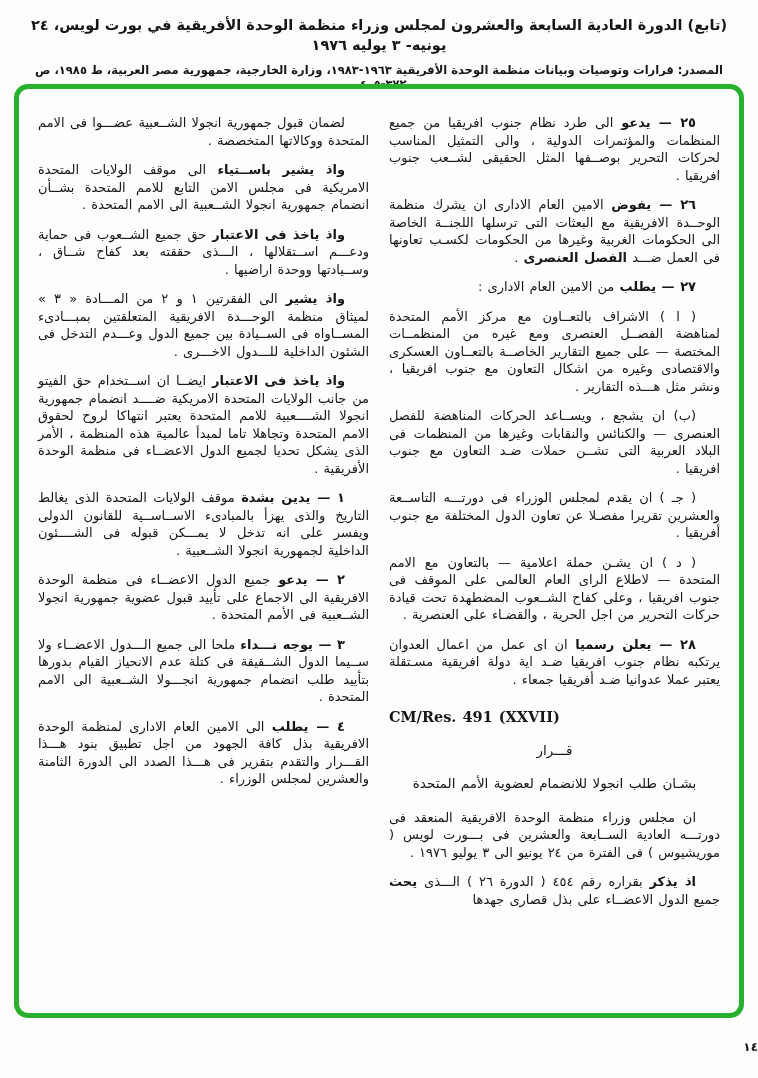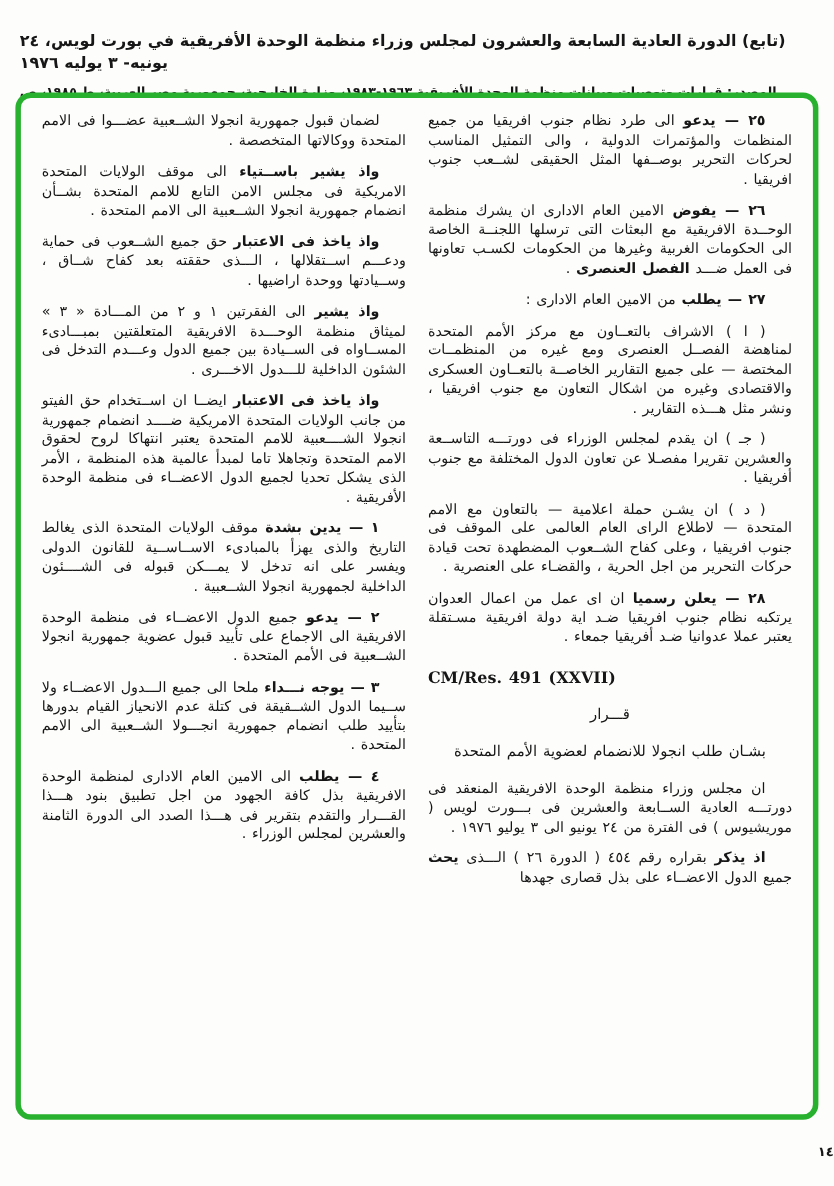--- a/index.html
+++ b/index.html
@@ -1,31 +1,31 @@
 <!DOCTYPE html>
 <html lang="ar"><head>
 <meta charset="utf-8">
 <style>
   html,body{margin:0;padding:0}
   body{
     width:758px;height:1078px;position:relative;overflow:hidden;
     background:#fdfdfb;color:#161616;
     font-family:"DejaVu Sans",sans-serif;
   }
-  .header{position:absolute;top:29px;left:18px;right:18px;text-align:left;direction:rtl}
+  .header{position:absolute;top:16px;left:18px;right:18px;text-align:center;direction:rtl}
   .header .l1{font-size:14.5px;font-weight:bold;line-height:1.35}
   .header .l2{font-size:11.5px;font-weight:bold;margin-top:8px}
   .frame{
     position:absolute;top:84px;left:14px;width:730px;height:934px;
     box-sizing:border-box;border:5px solid #28b12e;border-radius:14px;
     padding:13px 19px;overflow:hidden;background:#fdfdfb;
   }
   .cols{display:flex;direction:rtl;gap:20px;height:100%}
   .col{flex:1;min-width:0;direction:rtl;text-align:justify}
-  .para{margin:0 0 11px;font-size:13px;line-height:17.5px;text-indent:24px;word-spacing:1px}
+  .para{margin:12px 0 11px;font-size:13px;line-height:17.5px;text-indent:24px;word-spacing:1px}
   .para b{font-weight:bold}
   .ref{direction:ltr;text-align:left;text-indent:0;font-family:"DejaVu Serif",serif;
        font-size:14.5px;margin:20px 0 16px;font-weight:bold}
   .tcenter{text-align:center;text-indent:0;font-weight:normal;font-size:13.5px;margin:0 0 16px}
   .pagenum{position:absolute;top:1040px;left:0;width:100%;text-align:right;
            font-size:12px;font-weight:bold}
 </style>
 </head>
 <body>
 
@@ -35,20 +35,21 @@
 </div>
 
 <div class="frame">
   <div class="cols">
 
     <div class="col">
       <p class="para"><b>٢٥ — يدعو</b><span> الى طرد نظام جنوب افريقيا من جميع المنظمات والمؤتمرات الدولية ، والى التمثيل المناسب لحركات التحرير بوصــفها المثل الحقيقى لشــعب جنوب افريقيا .</span></p>
       <p class="para"><b>٢٦ — يفوض</b><span> الامين العام الادارى ان يشرك منظمة الوحــدة الافريقية مع البعثات التى ترسلها اللجنــة الخاصة الى الحكومات الغربية وغيرها من الحكومات لكسـب تعاونها فى العمل ضـــد </span><b>الفصل العنصرى</b><span> .</span></p>
       <p class="para"><b>٢٧ — يطلب</b><span> من الامين العام الادارى :</span></p>
       <p class="para"><span>( ا ) الاشراف بالتعــاون مع مركز الأمم المتحدة لمناهضة الفصــل العنصرى ومع غيره من المنظمــات المختصة — على جميع التقارير الخاصــة بالتعــاون العسكرى والاقتصادى وغيره من اشكال التعاون مع جنوب افريقيا ، ونشر مثل هـــذه التقارير .</span></p>
+      <p class="para"><span>(ب) ان يشجع ، ويســاعد الحركات المناهضة للفصل العنصرى — والكنائس والنقابات وغيرها من المنظمات فى البلاد العربية التى تشــن حملات ضـد التعاون مع جنوب افريقيا .</span></p>
       <p class="para"><span>( جـ ) ان يقدم لمجلس الوزراء فى دورتـــه التاســعة والعشرين تقريرا مفصـلا عن تعاون الدول المختلفة مع جنوب أفريقيا .</span></p>
       <p class="para"><span>( د ) ان يشـن حملة اعلامية — بالتعاون مع الامم المتحدة — لاطلاع الراى العام العالمى على الموقف فى جنوب افريقيا ، وعلى كفاح الشــعوب المضطهدة تحت قيادة حركات التحرير من اجل الحرية ، والقضـاء على العنصرية .</span></p>
       <p class="para"><b>٢٨ — يعلن رسميا</b><span> ان اى عمل من اعمال العدوان يرتكبه نظام جنوب افريقيا ضـد اية دولة افريقية مسـتقلة يعتبر عملا عدوانيا ضـد أفريقيا جمعاء .</span></p>
       <p class="para ref">CM/Res. 491 (XXVII)</p>
       <p class="para tcenter">قـــرار</p>
       <p class="para tcenter">بشـان طلب انجولا للانضمام لعضوية الأمم المتحدة</p>
       <p class="para"><span>ان مجلس وزراء منظمة الوحدة الافريقية المنعقد فى دورتـــه العادية الســابعة والعشرين فى بـــورت لويس ( موريشيوس ) فى الفترة من ٢٤ يونيو الى ٣ يوليو ١٩٧٦ .</span></p>
       <p class="para"><b>اذ يذكر</b><span> بقراره رقم ٤٥٤ ( الدورة ٢٦ ) الـــذى </span><b>يحث</b><span> جميع الدول الاعضــاء على بذل قصارى جهدها</span></p>
     </div>
 

